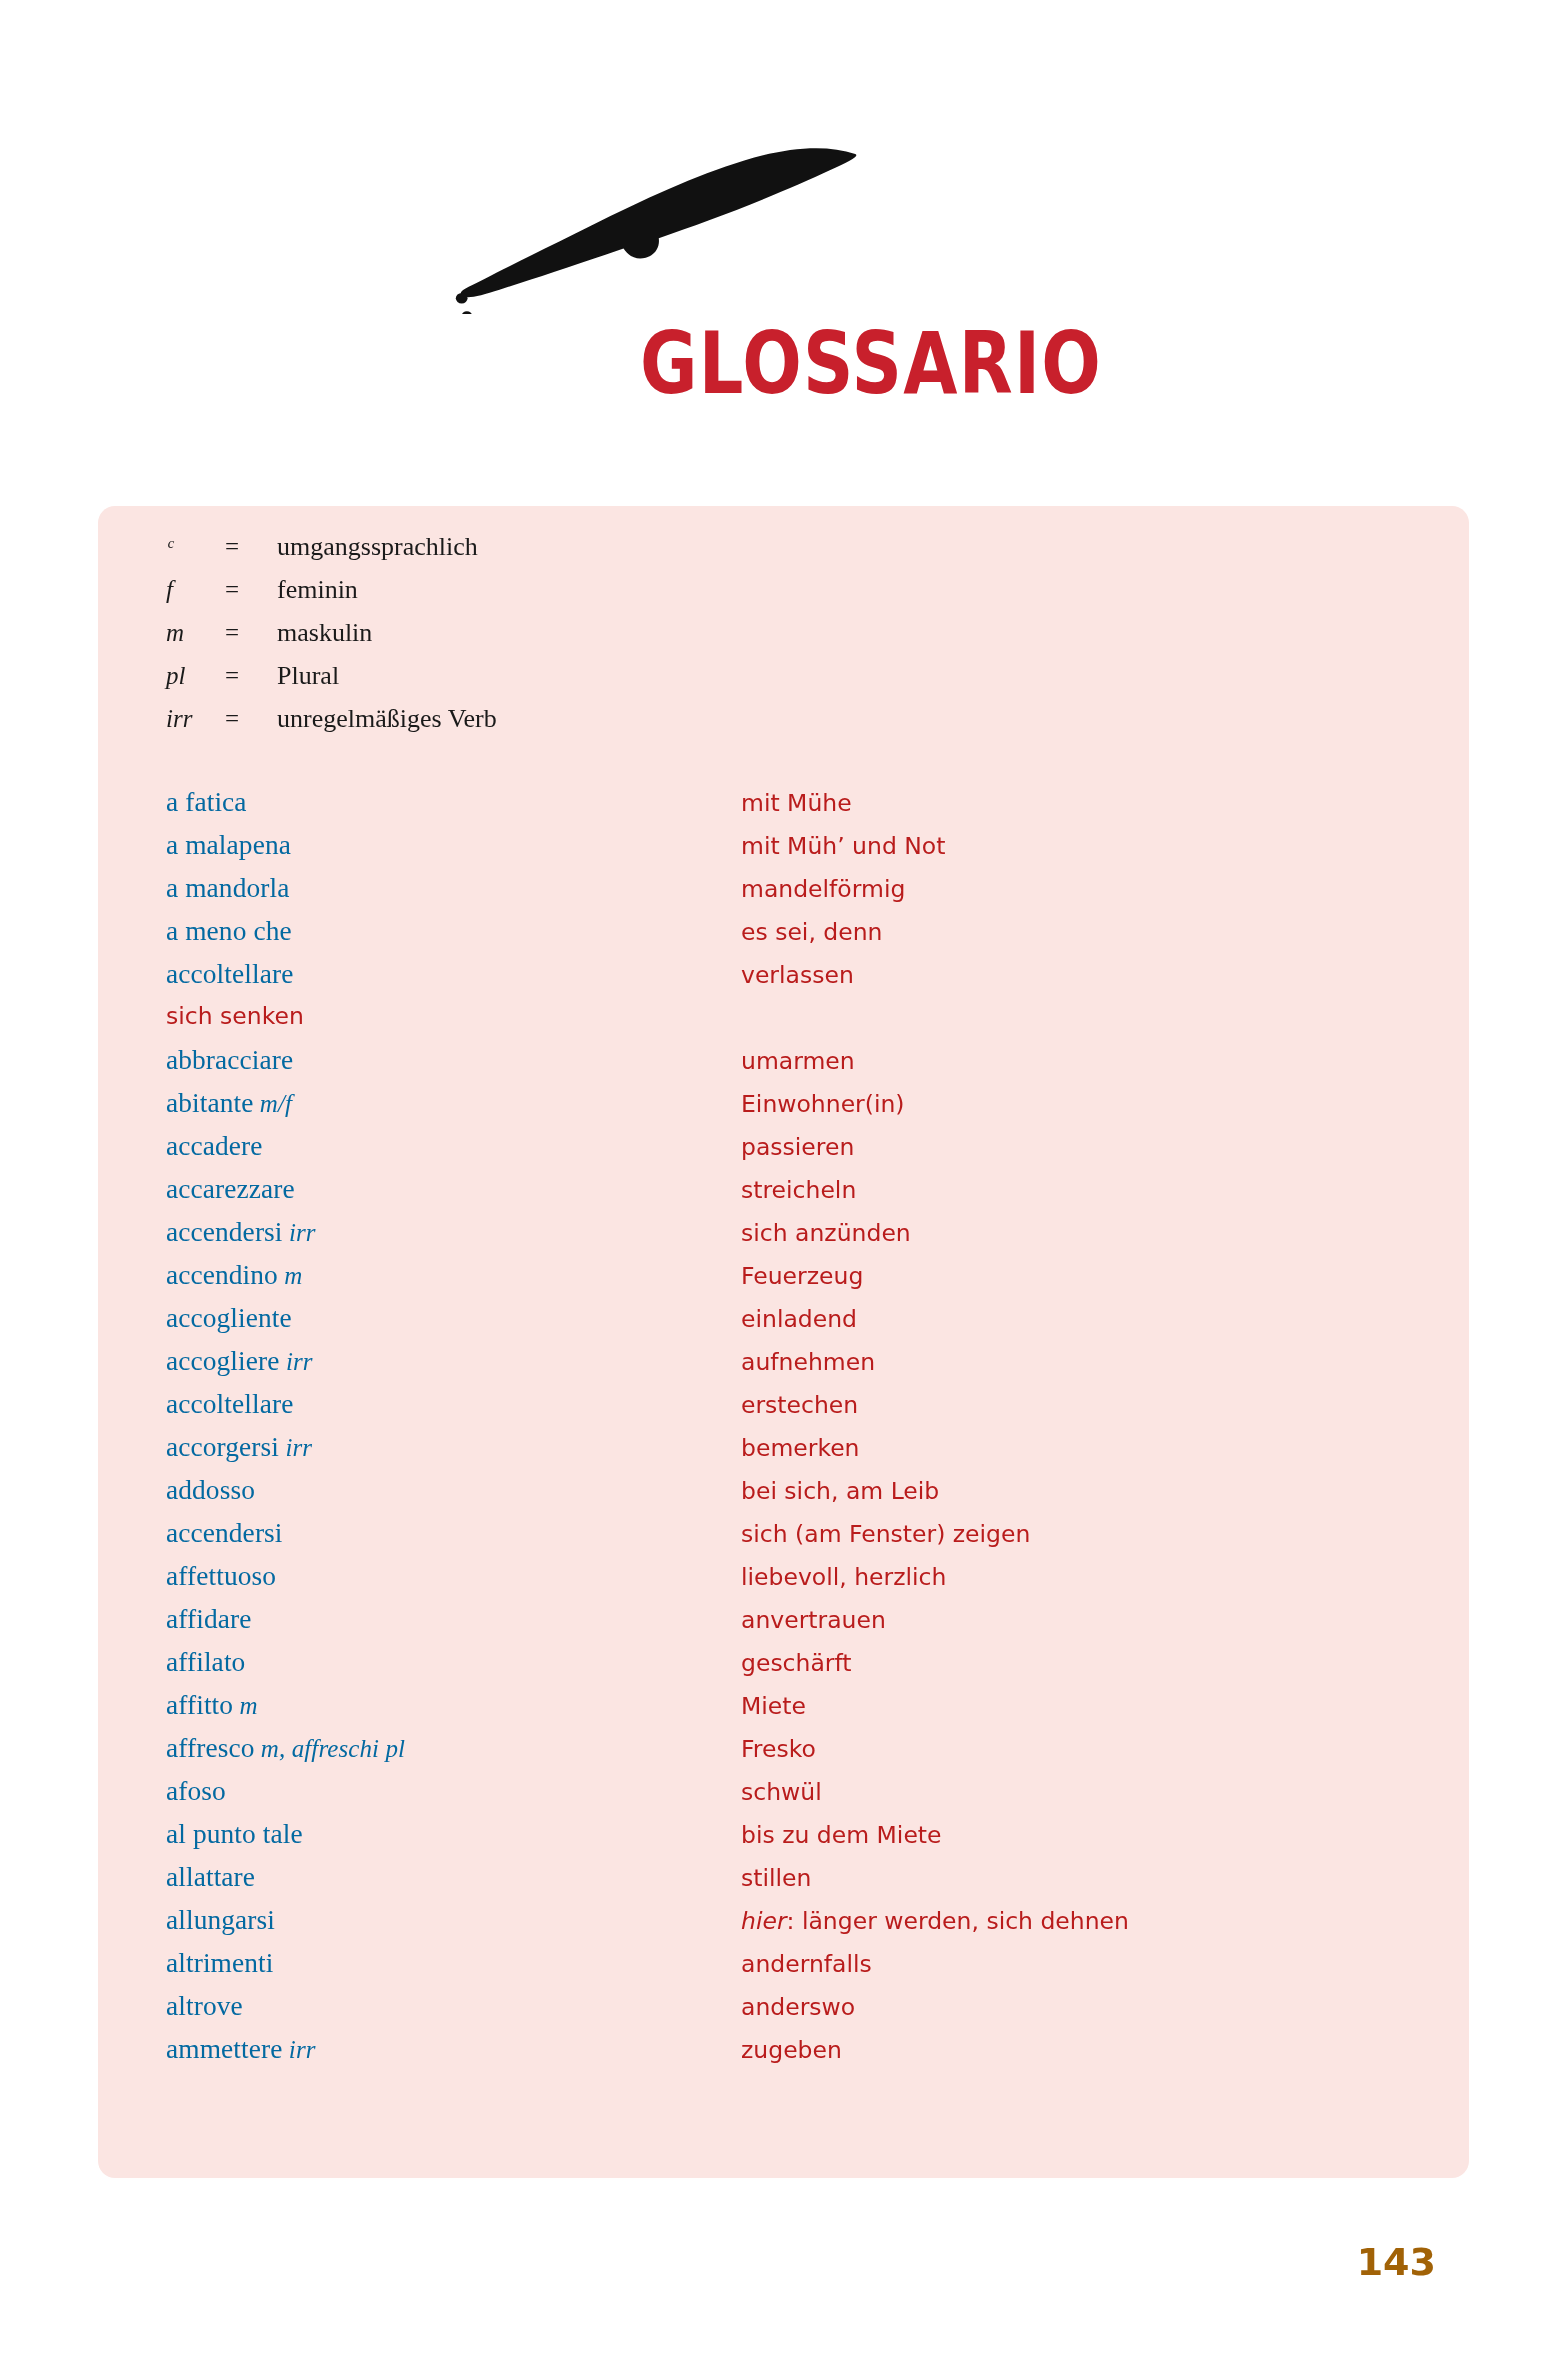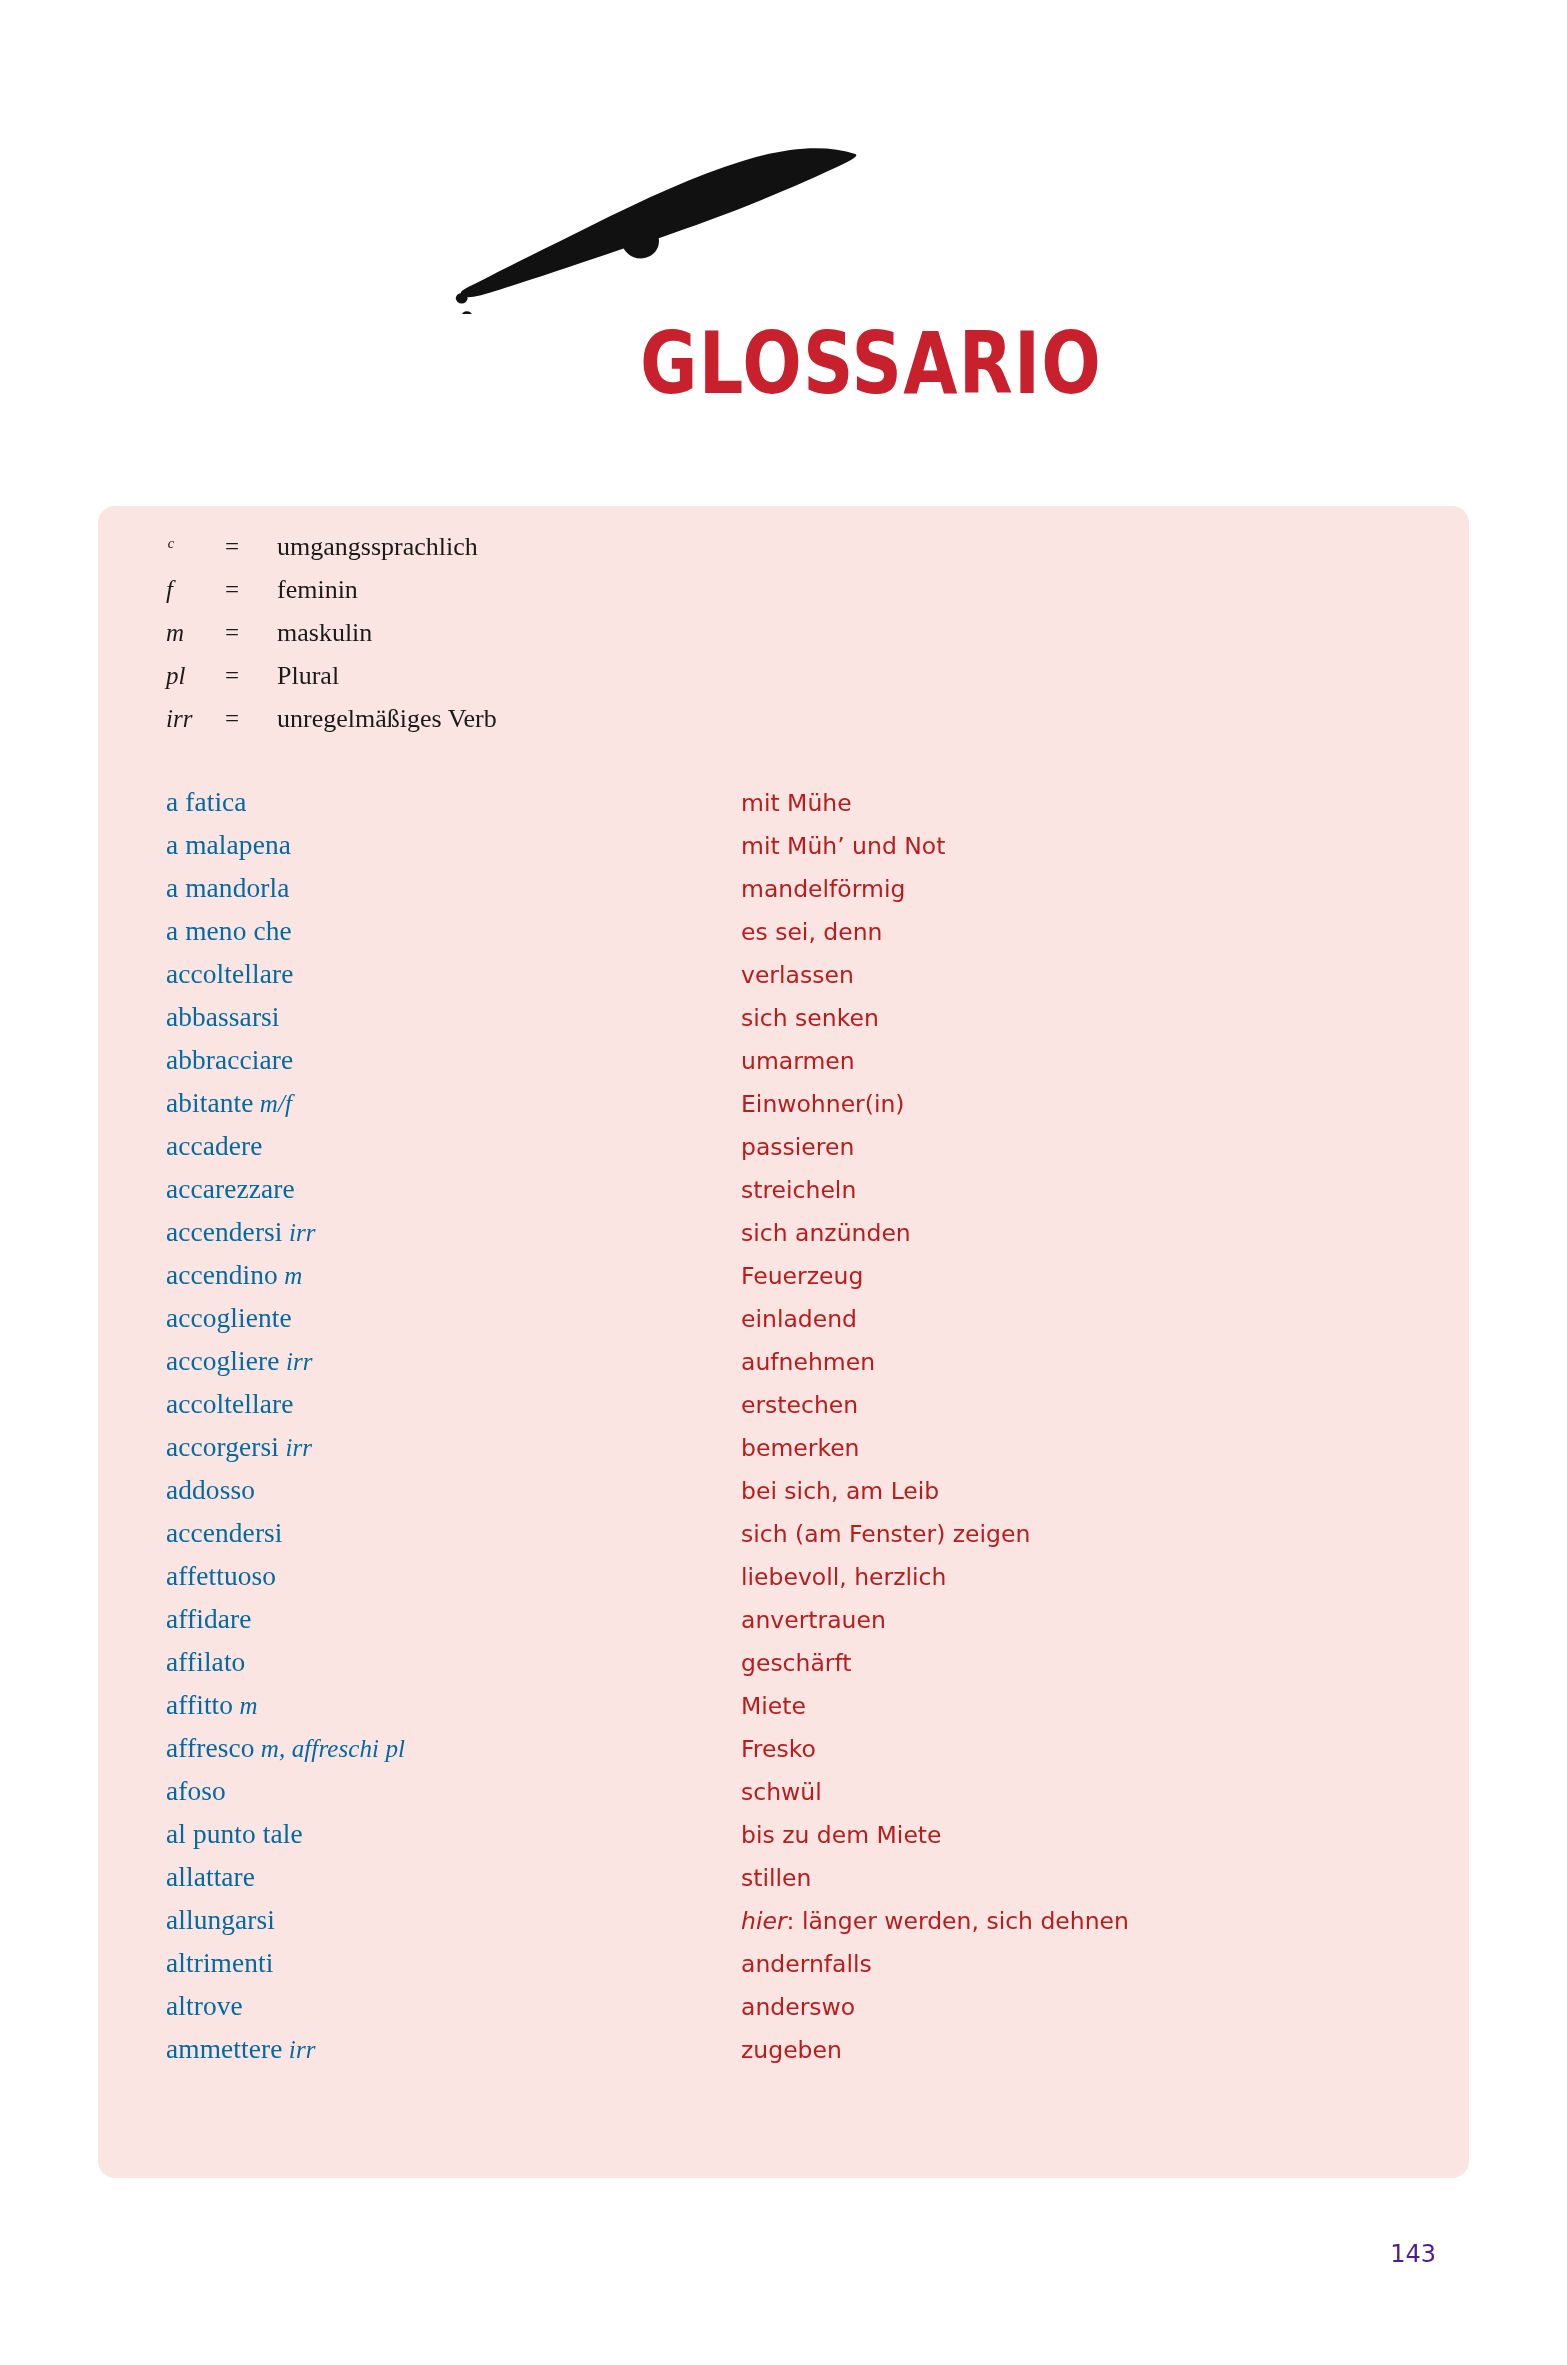--- a/index.html
+++ b/index.html
@@ -122,23 +122,23 @@
   }
   .entry .trans .it {
     font-style: italic;
   }
 
   
   .page-number {
     position: absolute;
     right: 131px;
     top: 2240px;
-    font-size: 24px;
-    font-weight: 400;
-    color: #4c1d95;
+    font-size: 38px;
+    font-weight: 700;
+    color: #a16207;
     font-family: "DejaVu Sans", sans-serif;
   }
 </style>
 </head>
 <body>
 
 <div class="page">
 
   <div class="header">
     <svg class="knife" viewBox="0 0 760 280">
@@ -196,21 +196,20 @@
       </div>
       <div class="entry">
         <div class="term"><span>a meno che</span></div>
         <div class="trans"><span>es sei, denn</span></div>
       </div>
       <div class="entry">
         <div class="term"><span>accoltellare</span></div>
         <div class="trans"><span>verlassen</span></div>
       </div>
       <div class="entry">
-        <div class="term"><span>abbassarsi</span></div>
         <div class="trans"><span>sich senken</span></div>
       </div>
       <div class="entry">
         <div class="term"><span>abbracciare</span></div>
         <div class="trans"><span>umarmen</span></div>
       </div>
       <div class="entry">
         <div class="term"><span>abitante</span><span class="gram"> m/f</span></div>
         <div class="trans"><span>Einwohner(in)</span></div>
       </div>

